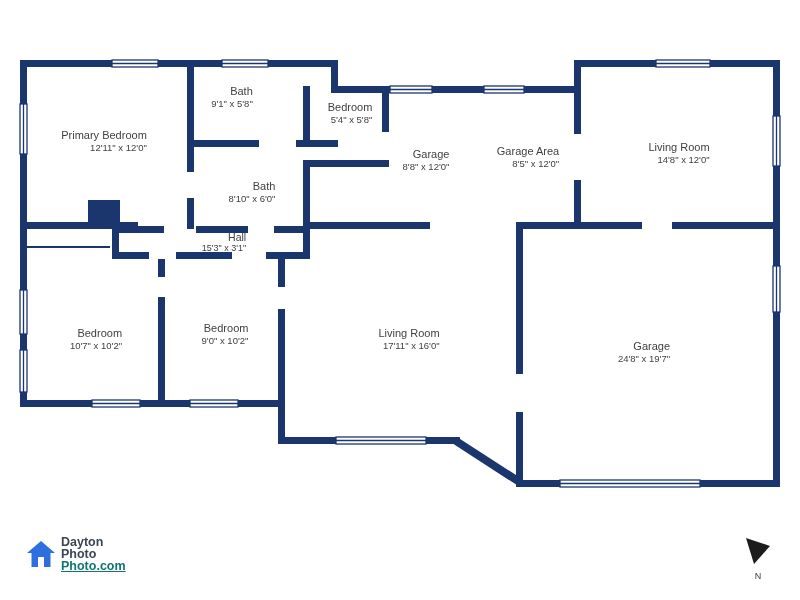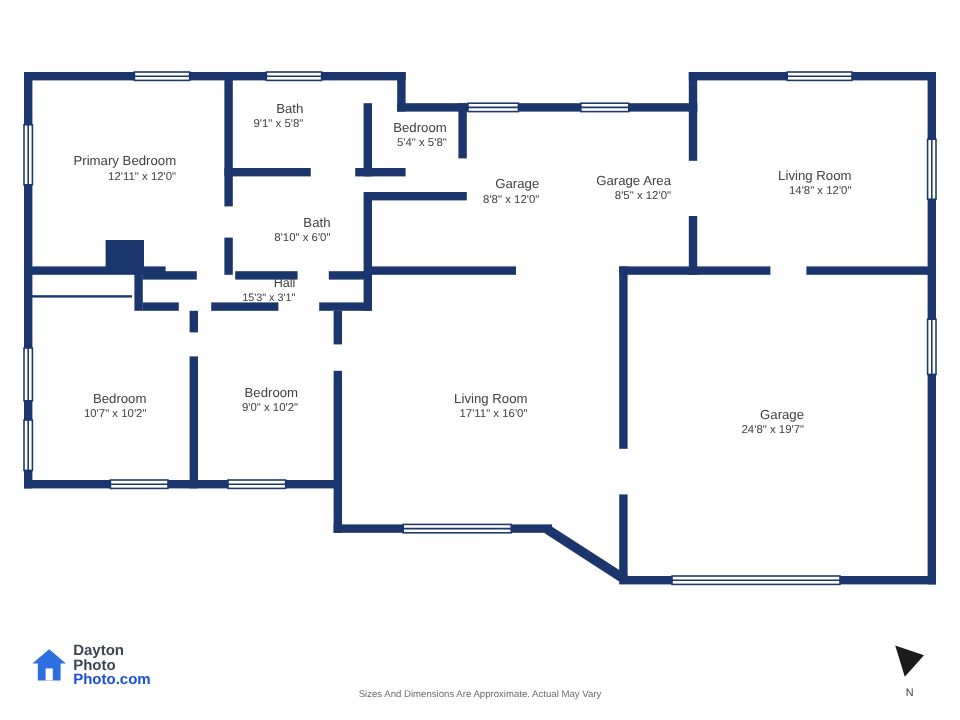--- a/index.html
+++ b/index.html
@@ -22,21 +22,21 @@
   .room-name { display:block; font-size:11px; }
   .room-dims { display:block; font-size:9.5px; }
   .hall-label .room-name { font-size:10.5px; }
   .hall-label .room-dims { font-size:9px; }
   .logo {
     position:absolute; left:26px; top:536px;
     display:flex; align-items:center; gap:5px;
   }
   .logo-text { line-height:12px; }
   .logo-l1, .logo-l2 { font-size:12.5px; font-weight:bold; color:#3b4651; }
-  .logo-l3 { font-size:12.5px; font-weight:bold; color:#1d4ed8; }
+  .logo-l3 { font-size:12.5px; font-weight:bold; color:#0f766e;text-decoration:underline; }
   .disclaimer {
     position:absolute; left:0; top:574px; width:100%;
     text-align:center; font-size:8px; color:#6b6b6b;
   }
   .north {
     position:absolute; left:738px; top:536px; width:40px;
     text-align:center;
   }
   .north-label { font-size:9px; color:#3a3a3a; margin-top:1px; }
 </style>
@@ -188,21 +188,20 @@
       </g>
       <rect x="12" y="17" width="6" height="10" fill="#ffffff"></rect>
     </svg>
     <div class="logo-text">
       <div class="logo-l1">Dayton</div>
       <div class="logo-l2">Photo</div>
       <div class="logo-l3">Photo.com</div>
     </div>
   </div>
 
-  <div class="disclaimer">Sizes And Dimensions Are Approximate. Actual May Vary</div>
 
   <div class="north">
     <svg width="30" height="30" viewBox="0 0 30 30">
       <g fill="#1c1c1c">
         <polygon points="3,2 27,10 11,28"></polygon>
       </g>
     </svg>
     <div class="north-label">N</div>
   </div>
 

